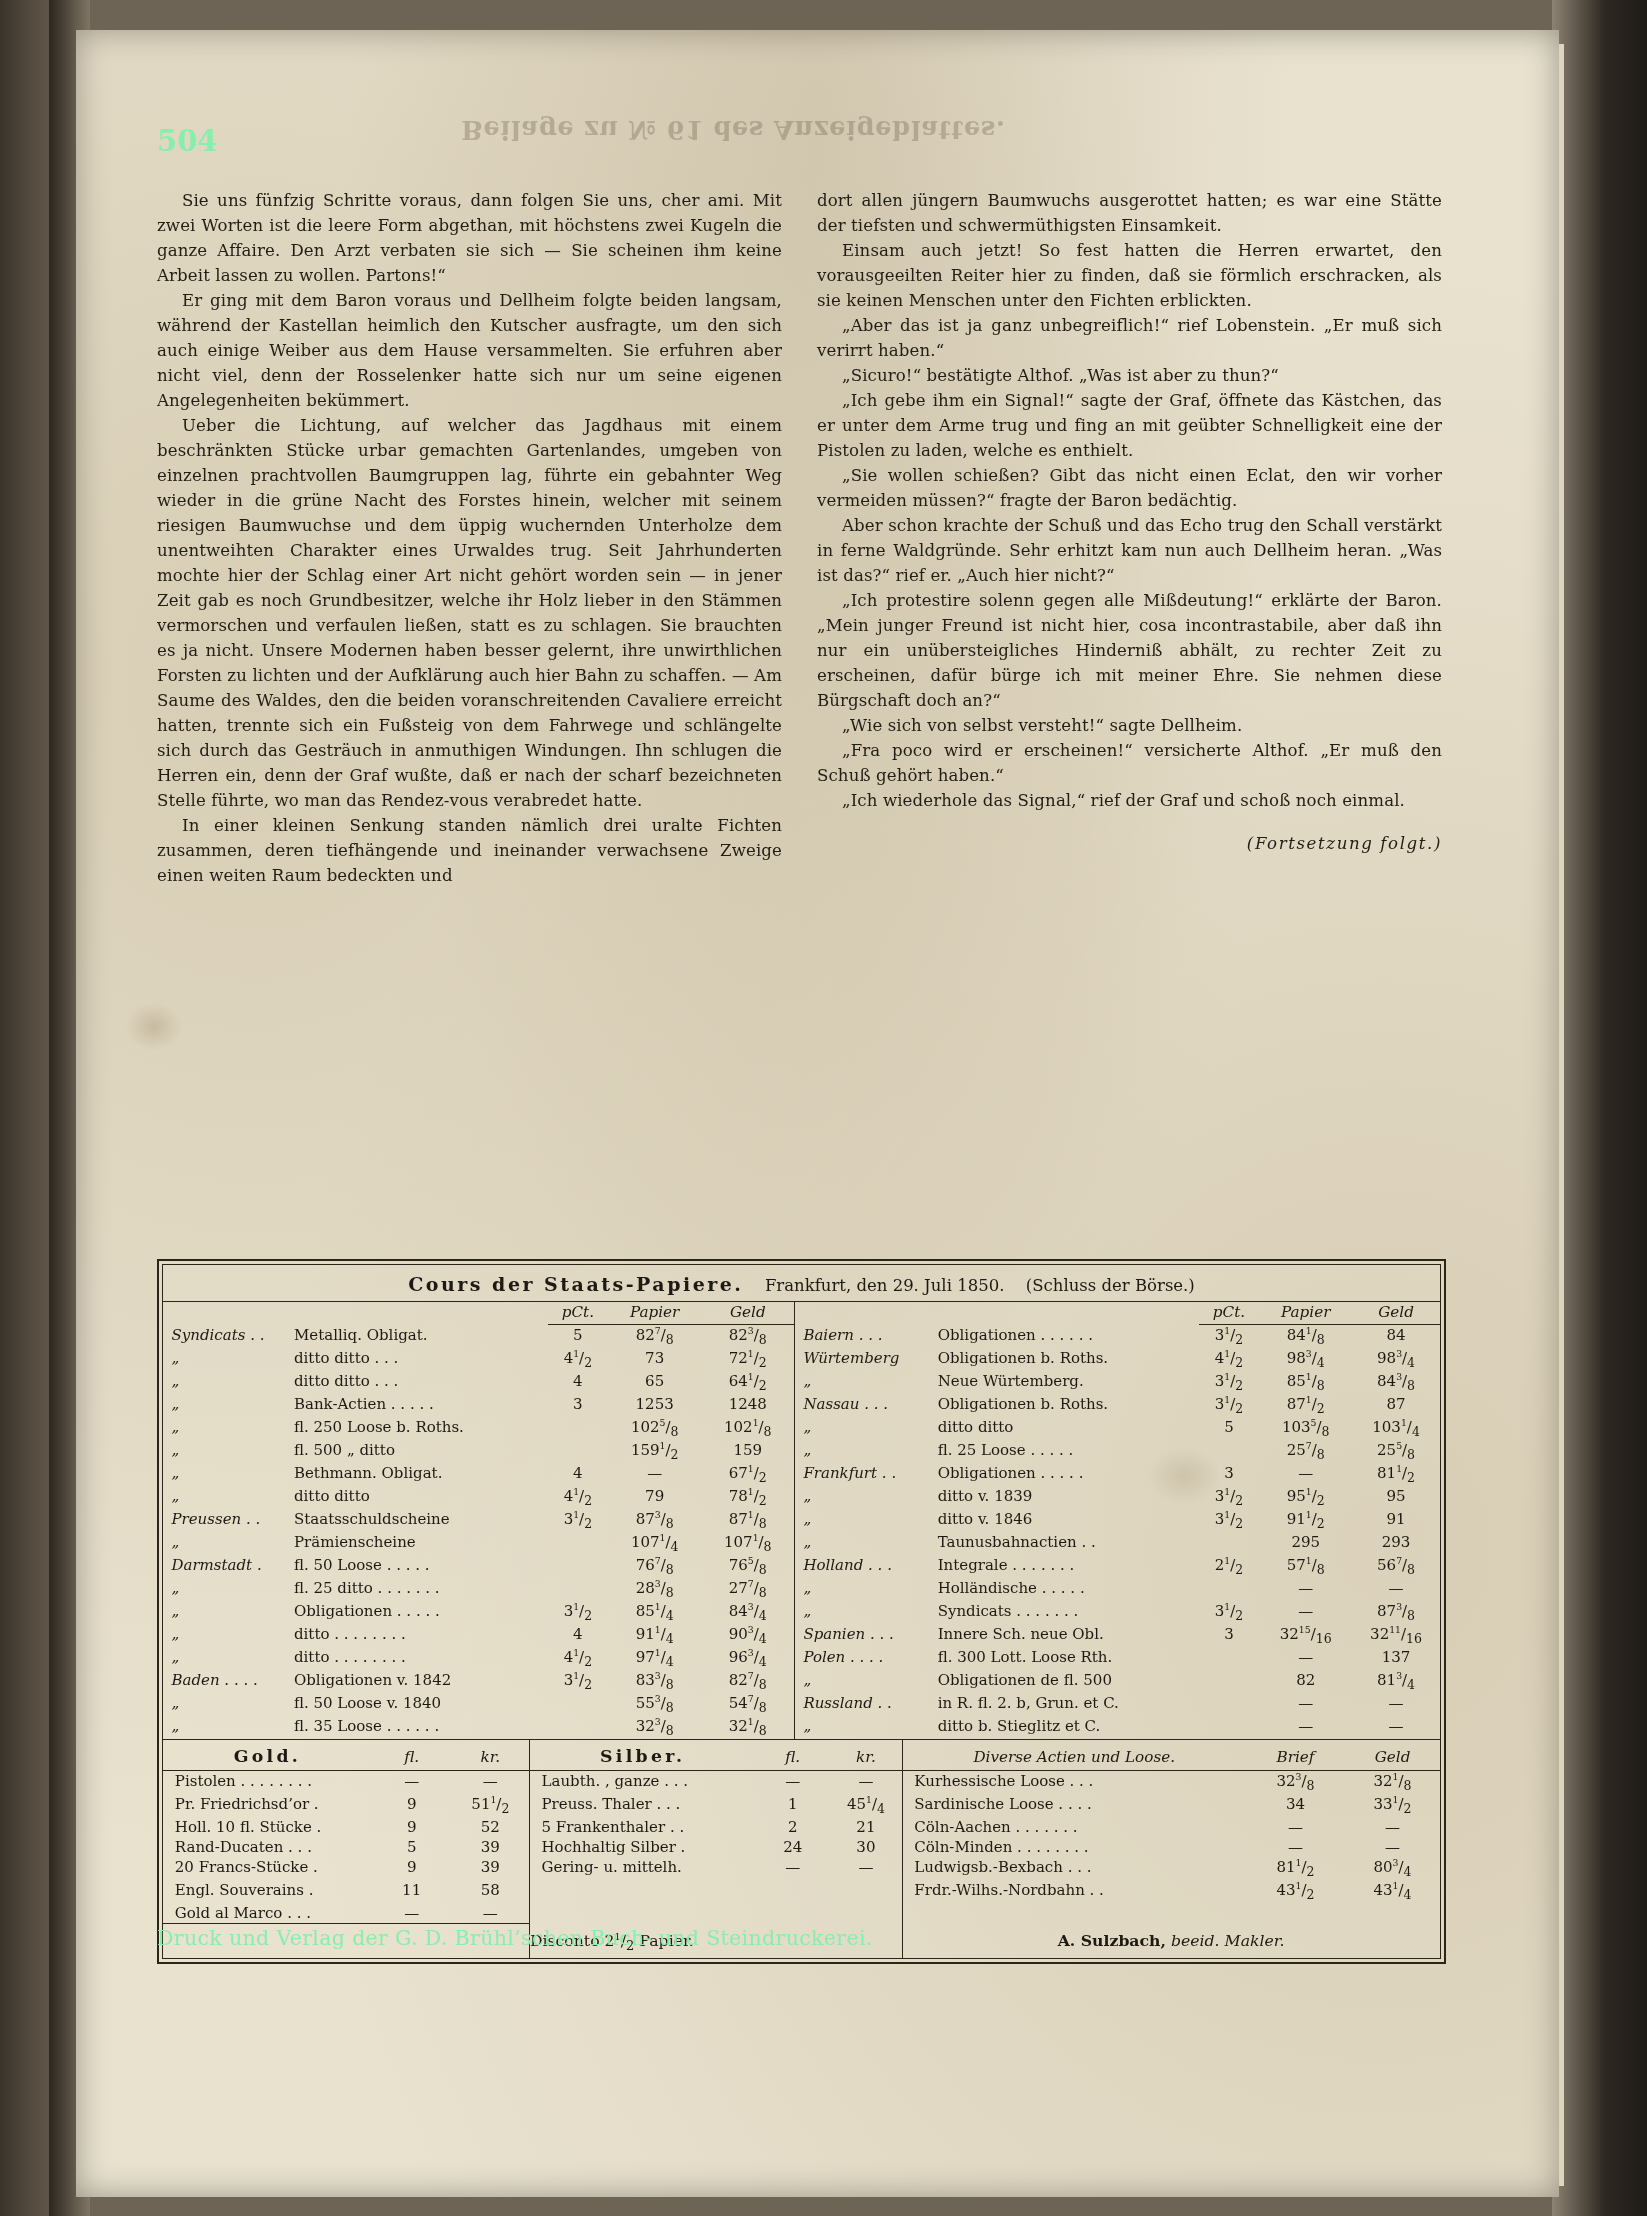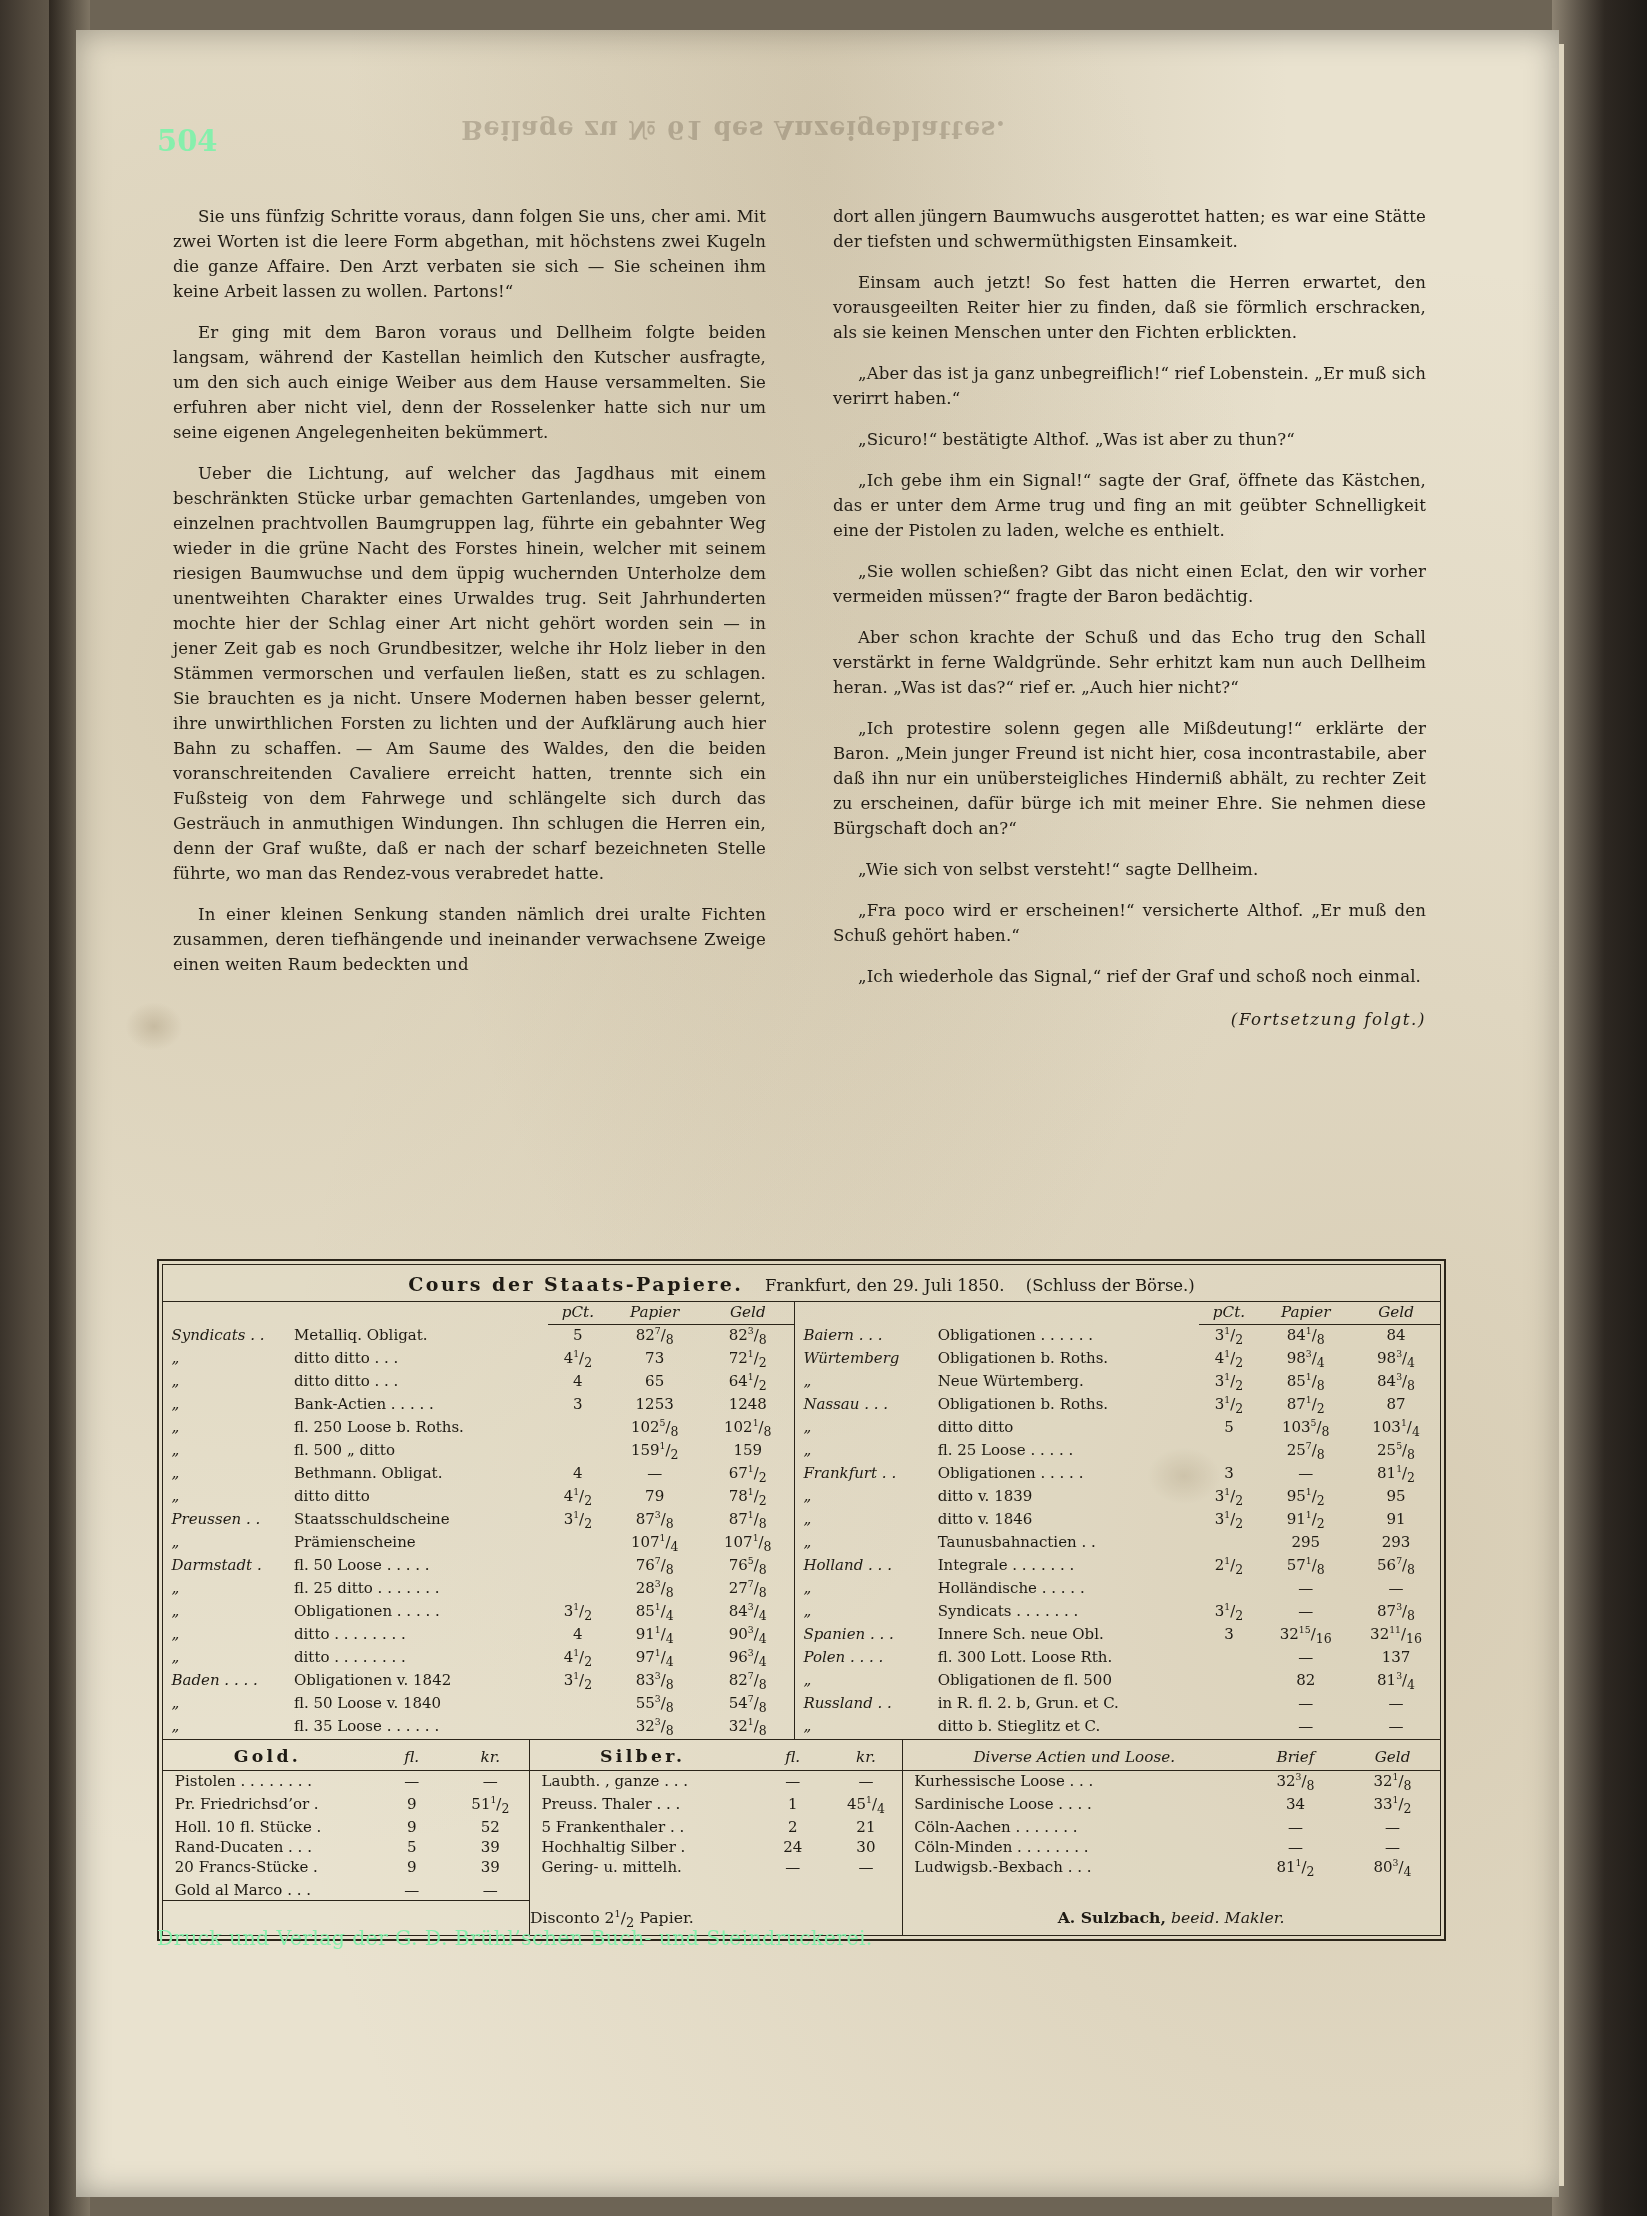--- a/index.html
+++ b/index.html
@@ -61,21 +61,21 @@
     position:absolute;left:157px;top:124px;
     font-family:"DejaVu Serif", serif;
     font-size:29px;font-weight:bold;color:#86efac;
   }
   .cols{
     position:absolute;left:157px;top:188px;width:1285px;
     display:flex;gap:35px;
   }
   .col{width:625px;}
   .col p{
-    margin:16px;
+    margin:0;
     font-family:"DejaVu Serif", serif;
     font-size:16.6px;
     line-height:25px;
     text-align:justify;
     color:#221d15;
     text-indent:25px;
     letter-spacing:0.1px;
   }
   .col p.noind{text-indent:0;}
   .col p.center{text-align:right;text-indent:0;margin-top:18px;font-style:italic;letter-spacing:1.6px;}
@@ -495,20 +495,31 @@
               <td class="num">9</td>
               <td class="num">39</td>
               <td class="dd vsep">Gering- u. mittelh.</td>
               <td class="num">—</td>
               <td class="num">—</td>
               <td class="dd vsep">Ludwigsb.-Bexbach . . .</td>
               <td class="num">81<sup>1</sup>/<sub>2</sub></td>
               <td class="num">80<sup>3</sup>/<sub>4</sub></td>
             </tr>
             <tr>
+              <td class="dd">Engl. Souverains .</td>
+              <td class="num">11</td>
+              <td class="num">58</td>
+              <td class="dd vsep"></td>
+              <td class="num"></td>
+              <td class="num"></td>
+              <td class="dd vsep">Frdr.-Wilhs.-Nordbahn . .</td>
+              <td class="num">43<sup>1</sup>/<sub>2</sub></td>
+              <td class="num">43<sup>1</sup>/<sub>4</sub></td>
+            </tr>
+            <tr>
               <td class="dd">Gold al Marco . . .</td>
               <td class="num">—</td>
               <td class="num">—</td>
               <td class="dd vsep"></td>
               <td class="num"></td>
               <td class="num"></td>
               <td class="dd vsep"></td>
               <td class="num"></td>
               <td class="num"></td>
             </tr>

